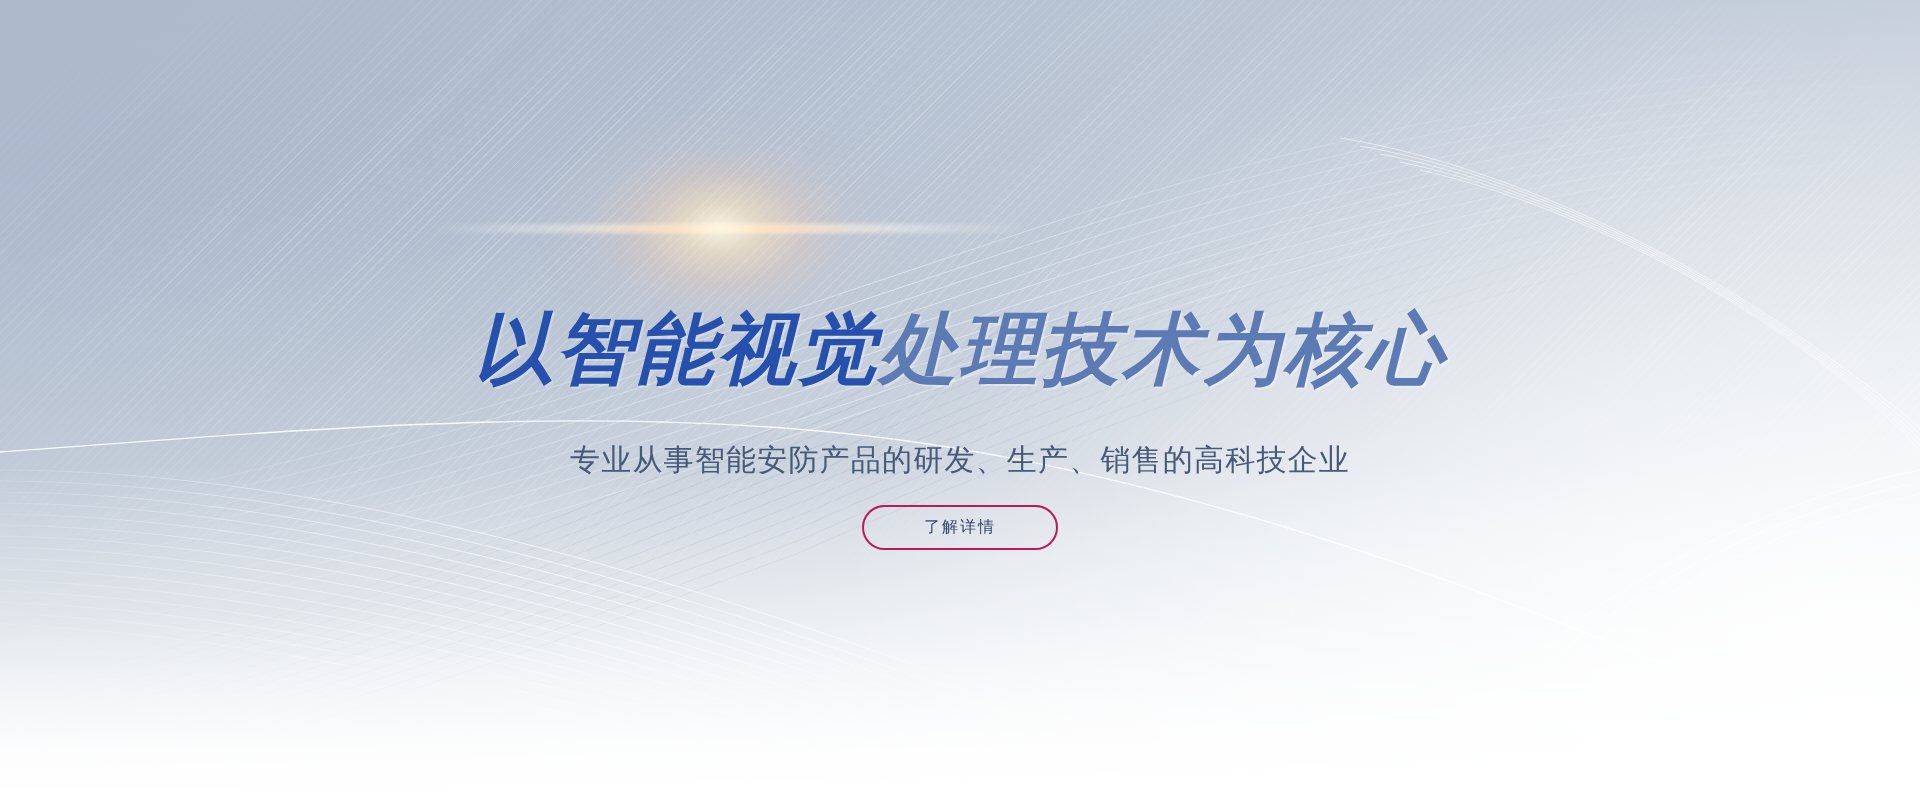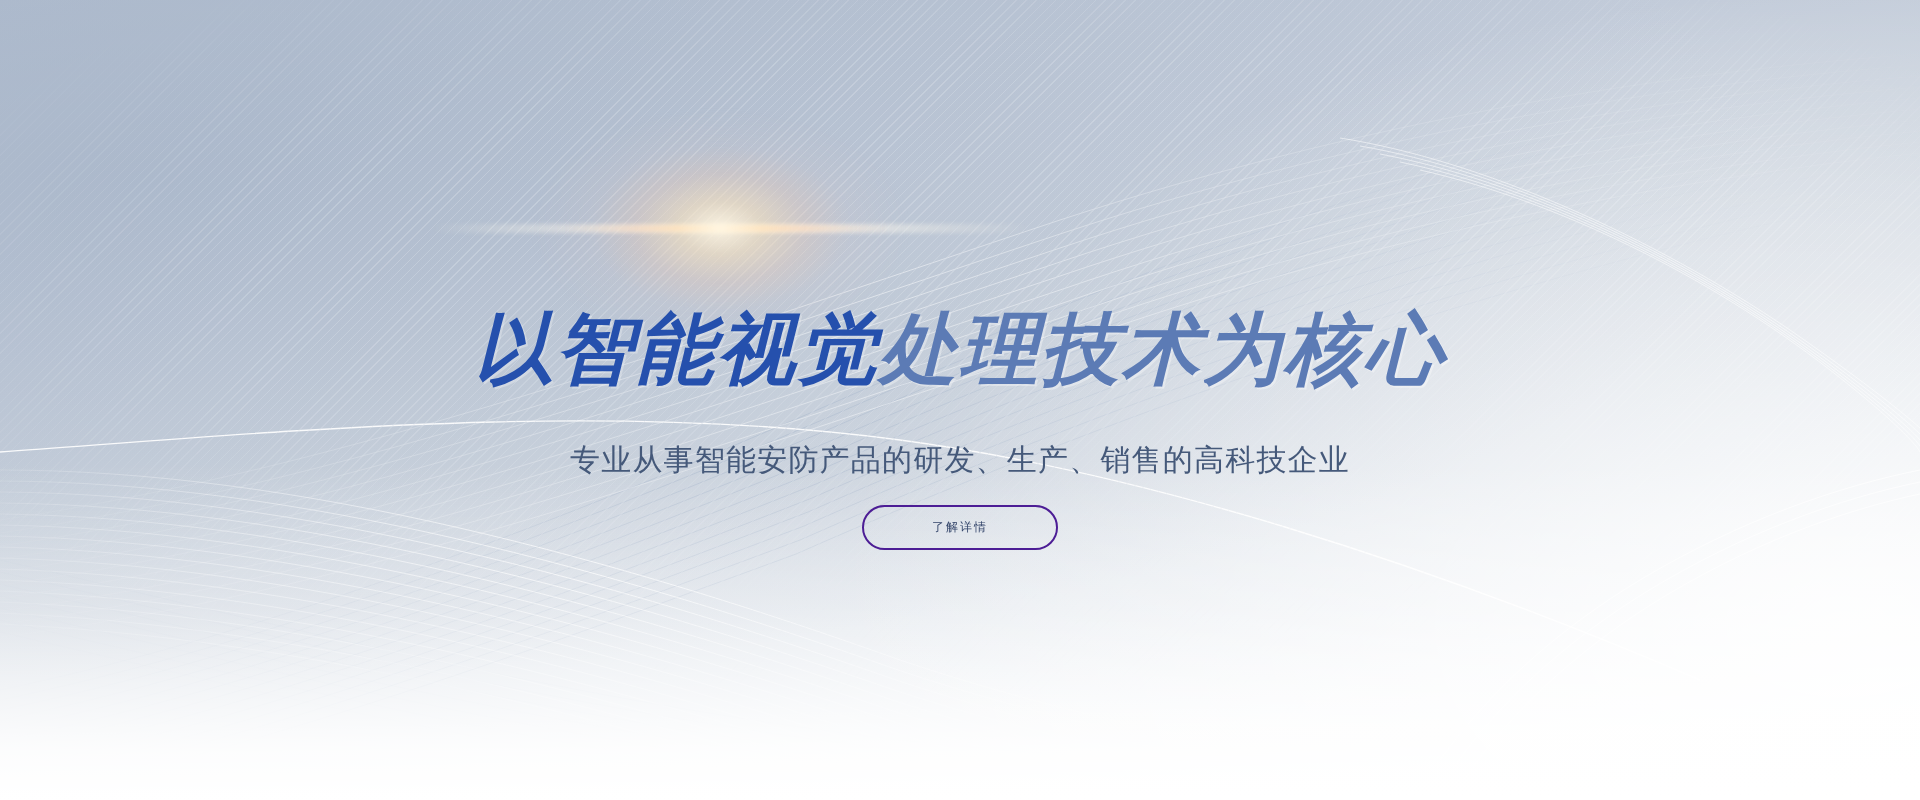--- a/index.html
+++ b/index.html
@@ -192,25 +192,25 @@
     display: flex;
     justify-content: center;
   }
   .cta-button {
     display: inline-flex;
     align-items: center;
     justify-content: center;
     width: 196px;
     height: 45px;
     box-sizing: border-box;
-    border: 2px solid #4c1d95;
+    border: 2px solid #be185d;
     border-radius: 999px;
     background: transparent;
     color: #33456a;
-    font-size: 12px;
+    font-size: 16px;
     letter-spacing: 2px;
     font-family: inherit;
     cursor: pointer;
     padding: 0;
   }
 </style>
 </head>
 <body>
 
 <div class="banner">

